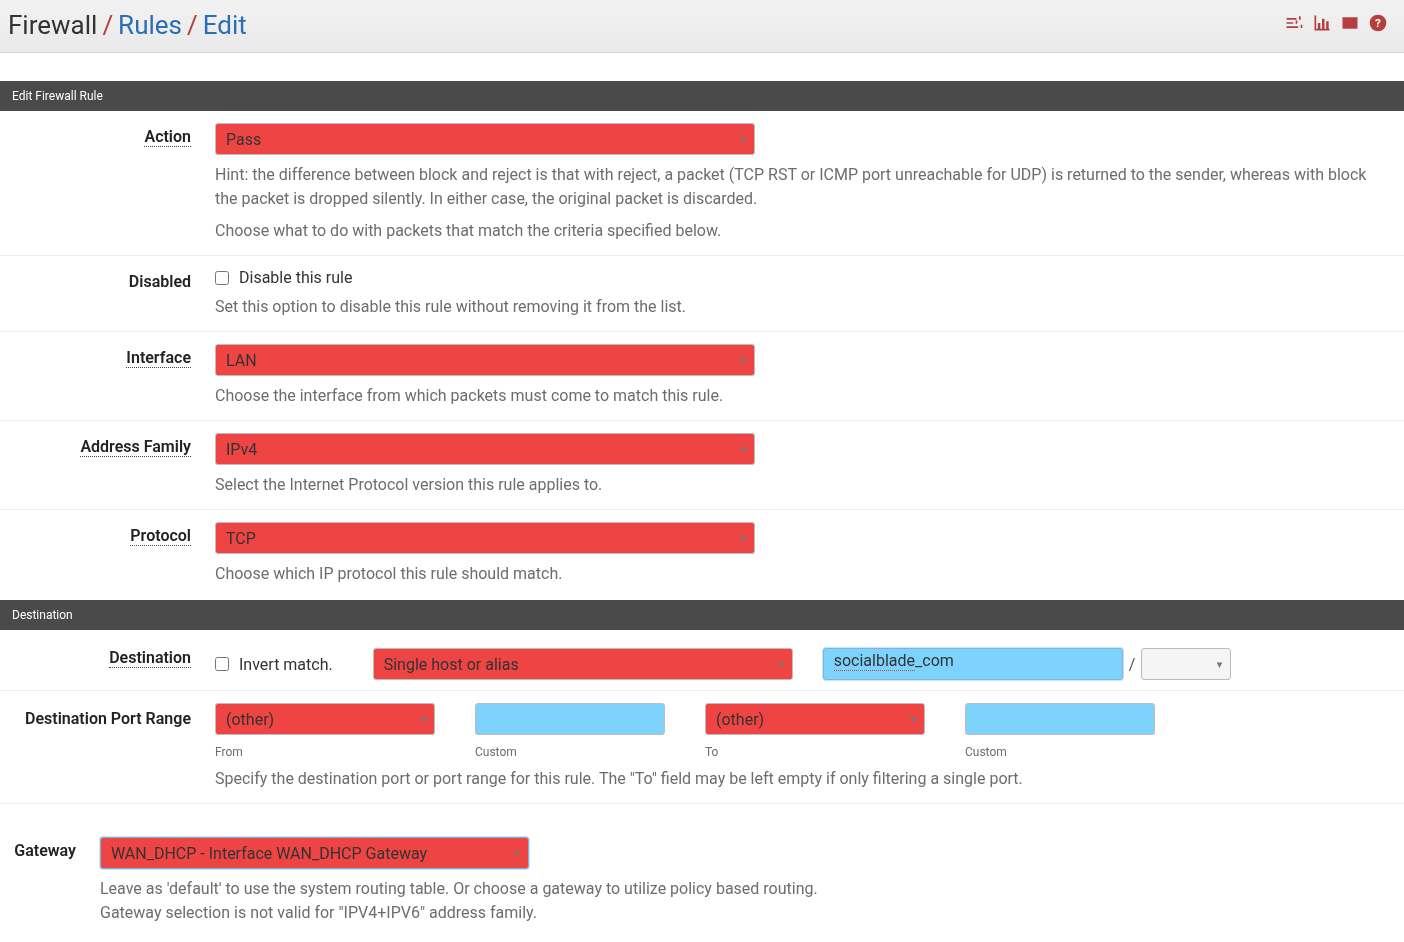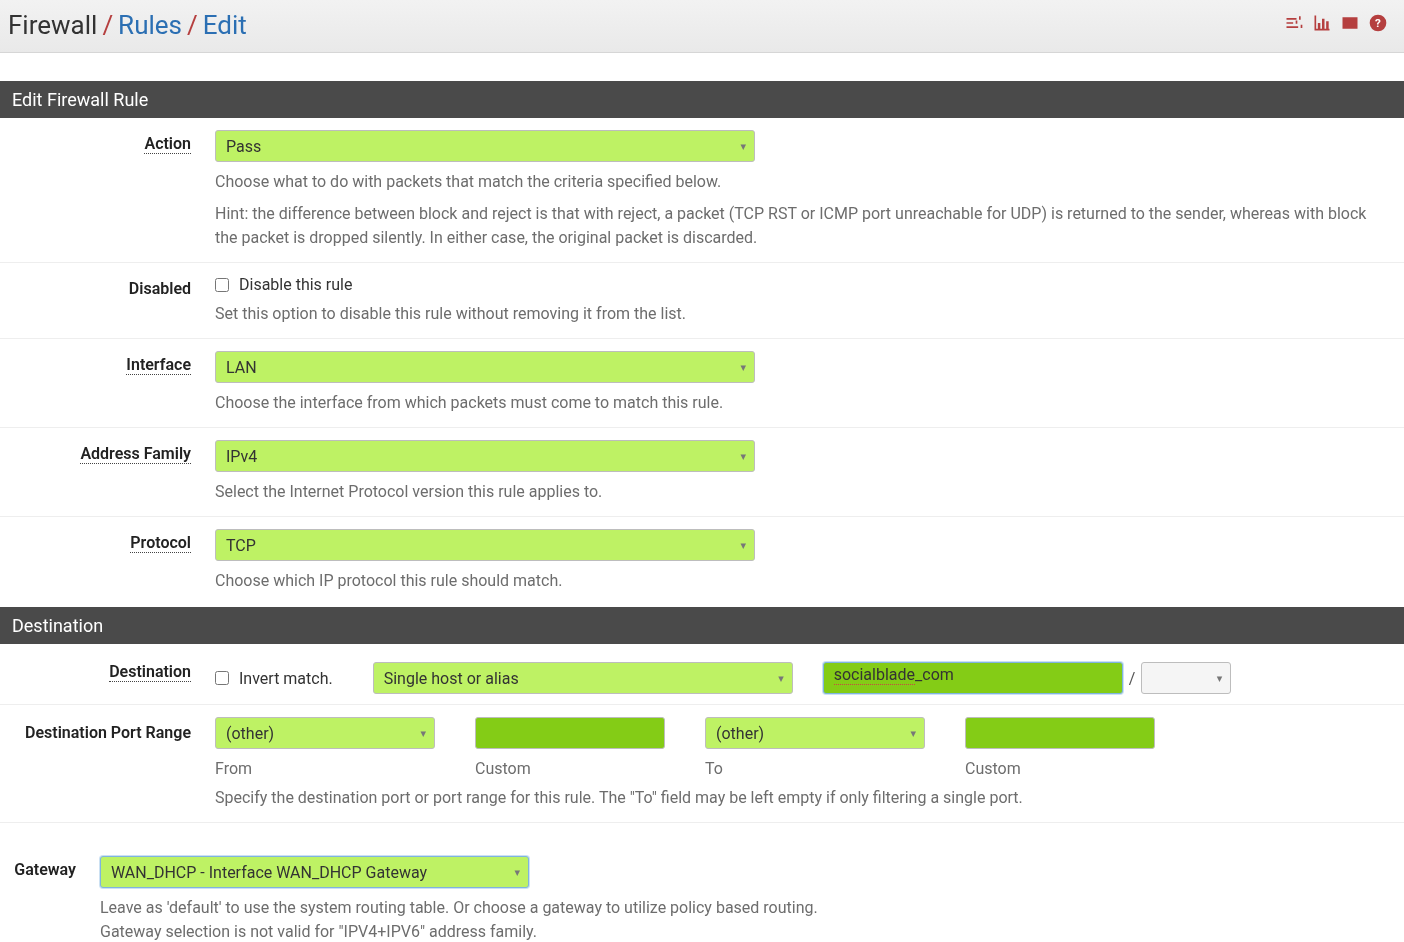--- a/index.html
+++ b/index.html
@@ -27,21 +27,21 @@
   }
   .breadcrumb-items .sep { color: #b53f3f; font-weight: 400; margin: 0 4px;}
   .breadcrumb-items a { color: #2b6fb3; text-decoration: none; }
   .breadcrumb-items .first { color: #333; }
   .br-icons { display: flex; gap: 8px; align-items: center; padding-right: 8px;}
   .br-icons svg { width: 20px; height: 20px; fill: #b53f3f; }
   .br-icons .help svg { fill: #b53f3f; }
   .panel-header {
     background: #4a4a4a;
     color: #fff;
-    font-size: 18px;
+    font-size: 12px;
     padding: 8px 12px;
     font-weight: 400;
   }
   .form-row {
     display: flex;
     align-items: flex-start;
     border-bottom: 1px solid #eee;
     padding: 12px 0 12px 0;
   }
   .form-row.no-border { border-bottom: none; }
@@ -56,21 +56,21 @@
   .form-label .underline { border-bottom: 1px dotted #444; }
   .form-control-col {
     flex: 1;
     padding-right: 16px;
   }
   .select {
     width: 540px;
     height: 32px;
     border: 1px solid #bdbdbd;
     border-radius: 3px;
-    background: #bef264;
+    background: #ef4444;
     font-size: 16px;
     padding: 2px 10px;
     position: relative;
     display: flex;
     align-items: center;
     color: #333;
     cursor: pointer;
   }
   .select::after {
     content: "▾";
@@ -98,42 +98,42 @@
   input[type="checkbox"] {
     width: 14px; height: 14px;
     border: 1px solid #aaa;
     background: #fff;
     cursor: pointer;
   }
   .text-input {
     height: 32px;
     border: 1px solid #bdbdbd;
     border-radius: 3px;
-    background: #84cc16;
+    background: #7dd3fc;
     font-size: 16px;
     padding: 2px 10px;
     color: #333;
   }
   .text-input.alias {
     width: 300px;
     border-color: #7fb4e0;
     box-shadow: 0 0 0 1px rgba(127,180,224,0.4);
   }
   .dest-row {
     display: flex;
     align-items: center;
     padding: 10px 0 0 0;
   }
   .dest-port-grid {
     display: flex;
     gap: 40px;
     margin-bottom: 8px;
   }
   .dpcol { display: flex; flex-direction: column; gap: 6px;}
-  .dpcol .sublabel { color: #6d6d6d; font-size: 16px; margin-top:4px;}
+  .dpcol .sublabel { color: #6d6d6d; font-size: 12px; margin-top:4px;}
   .slash-sep { color:#555; padding: 0 6px;}
   .gateway-row .form-label { width: 120px; }
   .spacer-above-gateway {
     height: 28px;
     border-top: 1px solid #eee;
     background: #fff;
   }
   .alias-underline { border-bottom: 1px dotted #c44; }
 </style>
 </head>
@@ -175,22 +175,22 @@
 <div style="height:28px"></div>
 
 <div class="panel-header">Edit Firewall Rule</div>
 
 <div class="form-row">
   <div class="form-label"><span class="underline">Action</span></div>
   <div class="form-control-col">
     <div class="select">
         <span>Pass</span>
       </div>
+    <div class="help-text">Hint: the difference between block and reject is that with reject, a packet (TCP RST or ICMP port unreachable for UDP) is returned to the sender, whereas with block the packet is dropped silently. In either case, the original packet is discarded.</div>
     <div class="help-text">Choose what to do with packets that match the criteria specified below.</div>
-    <div class="help-text">Hint: the difference between block and reject is that with reject, a packet (TCP RST or ICMP port unreachable for UDP) is returned to the sender, whereas with block the packet is dropped silently. In either case, the original packet is discarded.</div>
   </div>
 </div>
 
 <div class="form-row">
   <div class="form-label"><span>Disabled</span></div>
   <div class="form-control-col">
     <div class="checkbox-row">
       <input type="checkbox" style="">
       <span>Disable this rule</span>
     </div>

